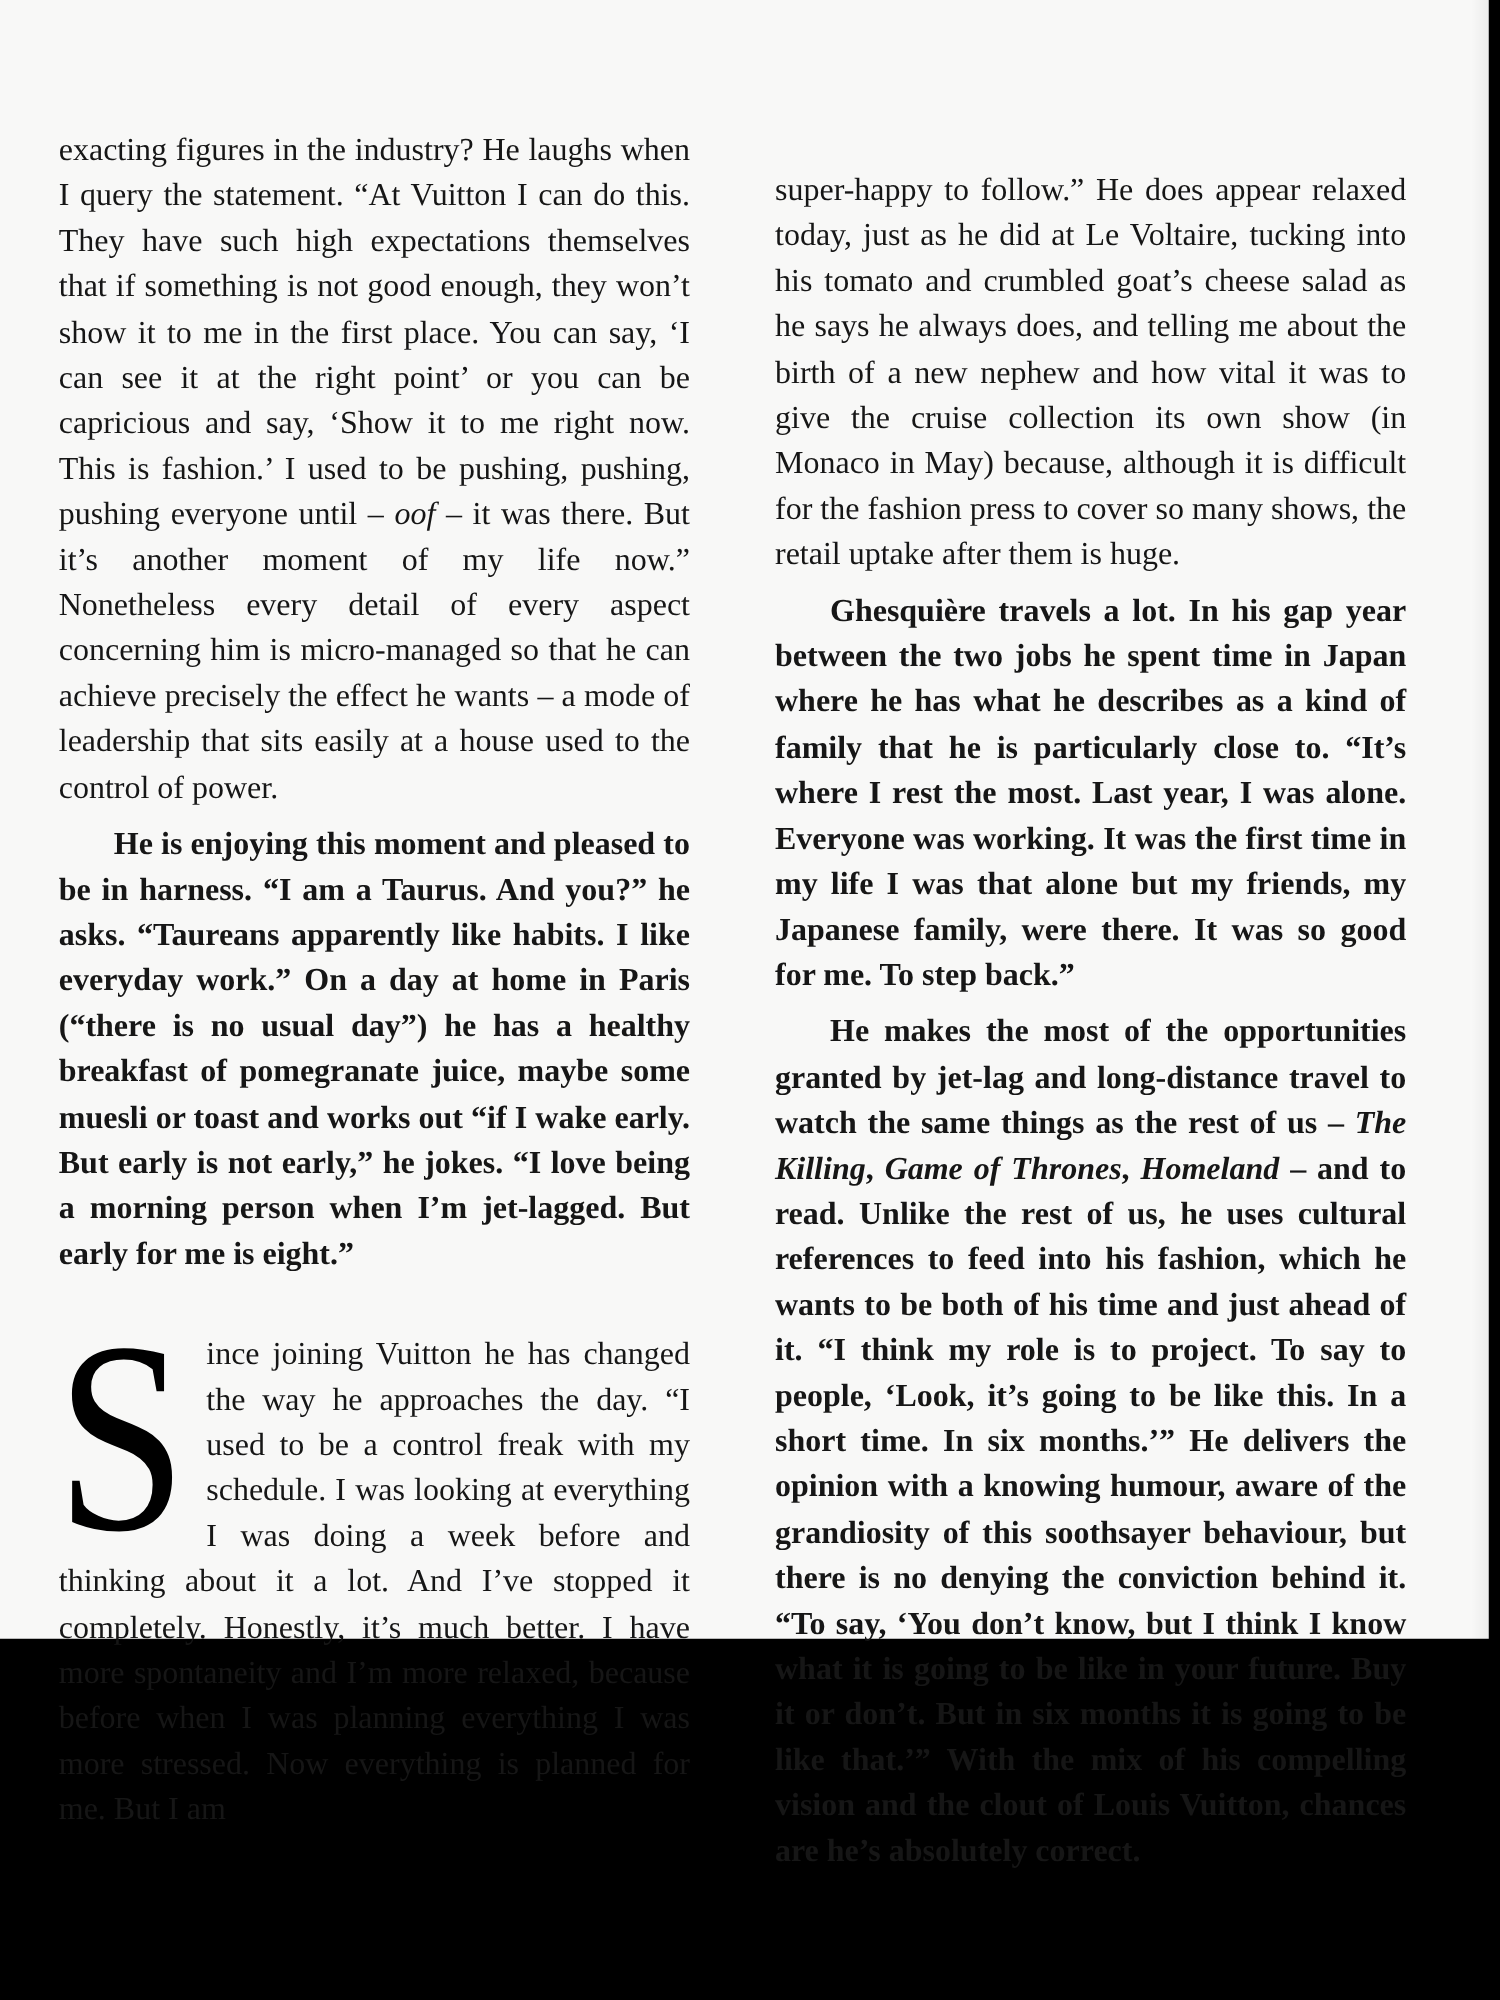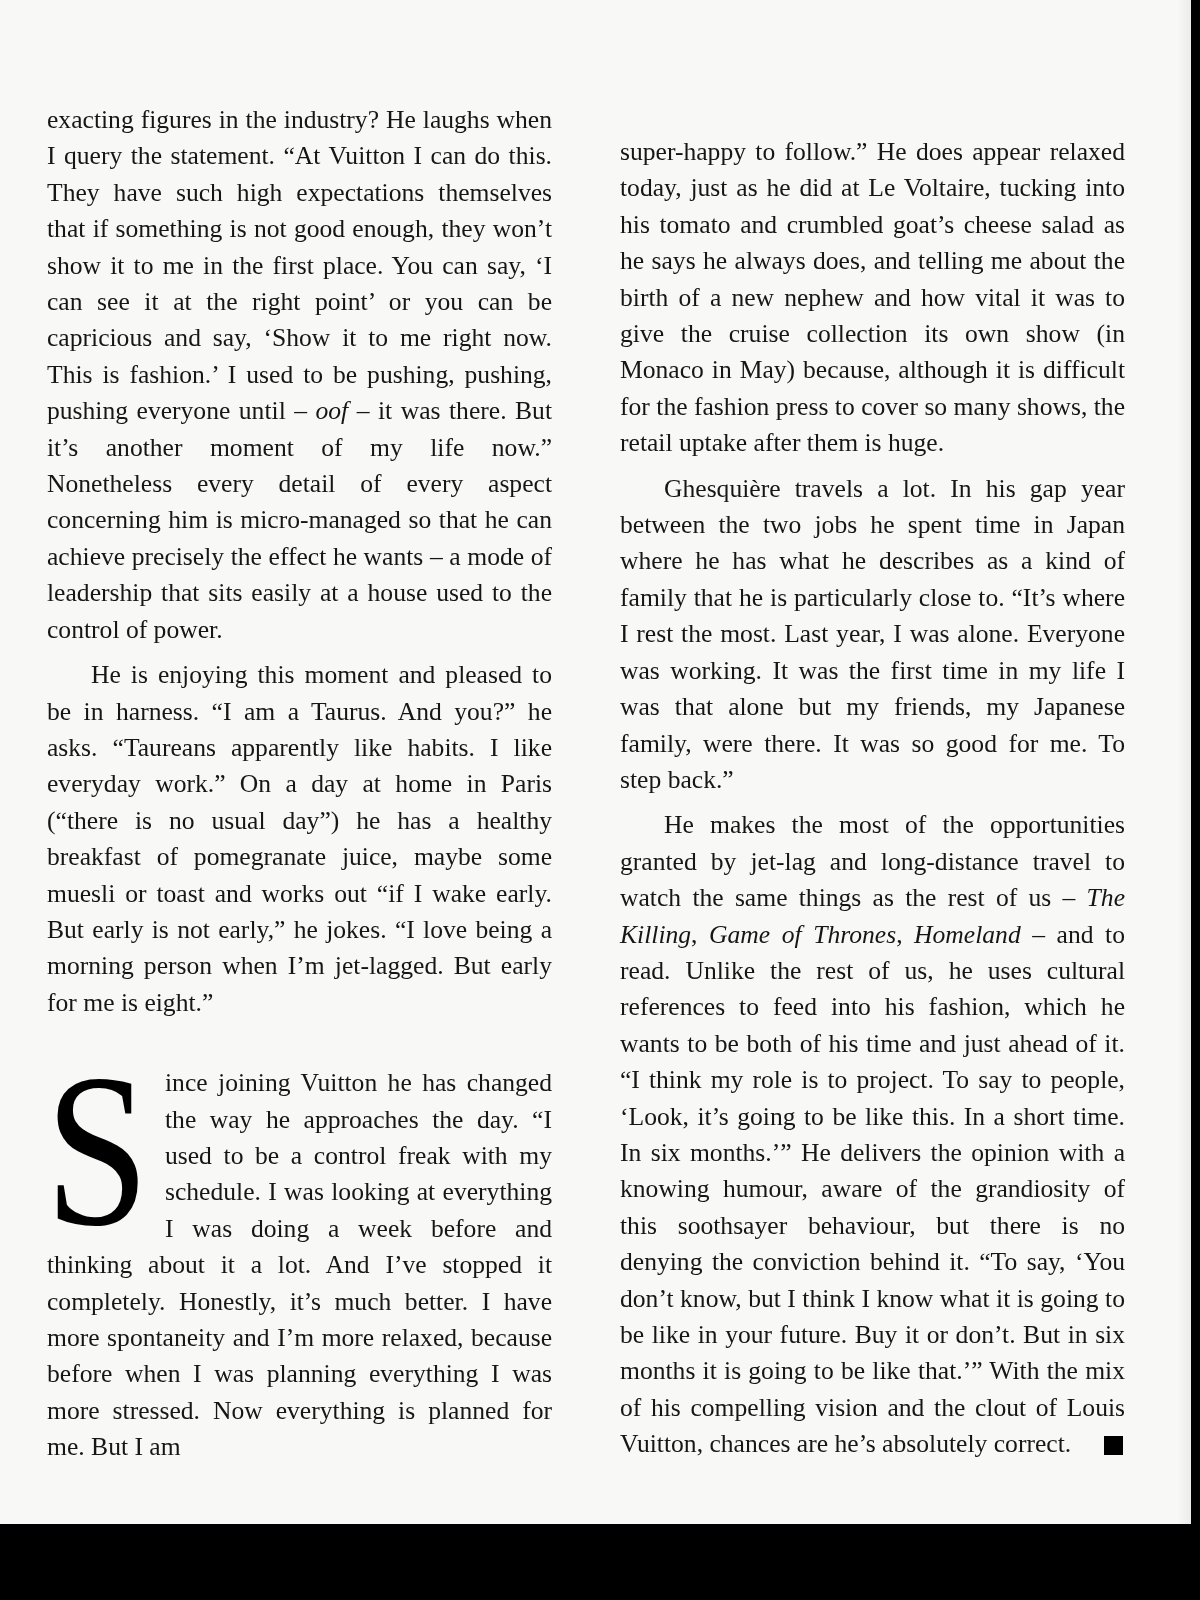--- a/index.html
+++ b/index.html
@@ -3,37 +3,37 @@
 <meta charset="utf-8">
 <style>
   html, body { margin: 0; padding: 0; }
   body {
     width: 1200px; height: 1600px; overflow: hidden;
     background: #000;
     position: relative;
   }
   .page {
     position: absolute; left: 0; top: 0;
-    width: 1191px; height: 1524px;
+    width: 1191px; height: 1311px;
     background: #f8f8f7;
   }
   .page::after {
     content: ""; position: absolute; right: 0; top: 0; width: 14px; height: 100%;
     background: linear-gradient(to right, rgba(0,0,0,0), rgba(0,0,0,0.05));
   }
   .column {
     position: absolute; top: 102px; width: 505px;
     font-family: "Liberation Serif", "DejaVu Serif", serif;
     font-size: 25.6px; line-height: 36.4px; color: #161616;
     text-align: justify; hyphens: none;
   }
   .col-left { left: 47px; }
   .col-right { left: 620px; margin-top: 32px; }
   .column p { margin: 0; }
-  .column p.indent { text-indent: 44px; }
+  .column p.indent { text-indent: 44px; font-weight: bold; }
   .column p.gap { margin-top: 9px; }
   .column .section-break { height: 44px; }
   .dropcap {
     float: left;
     font-family: "Liberation Serif", "DejaVu Serif", serif;
     font-size: 218px; line-height: 160px; height: 168px;
     margin: 6px 16px 0 -2px; padding-top: 0;
     color: #000;
     transform: scaleX(0.86); transform-origin: left top;
     width: 104px;

